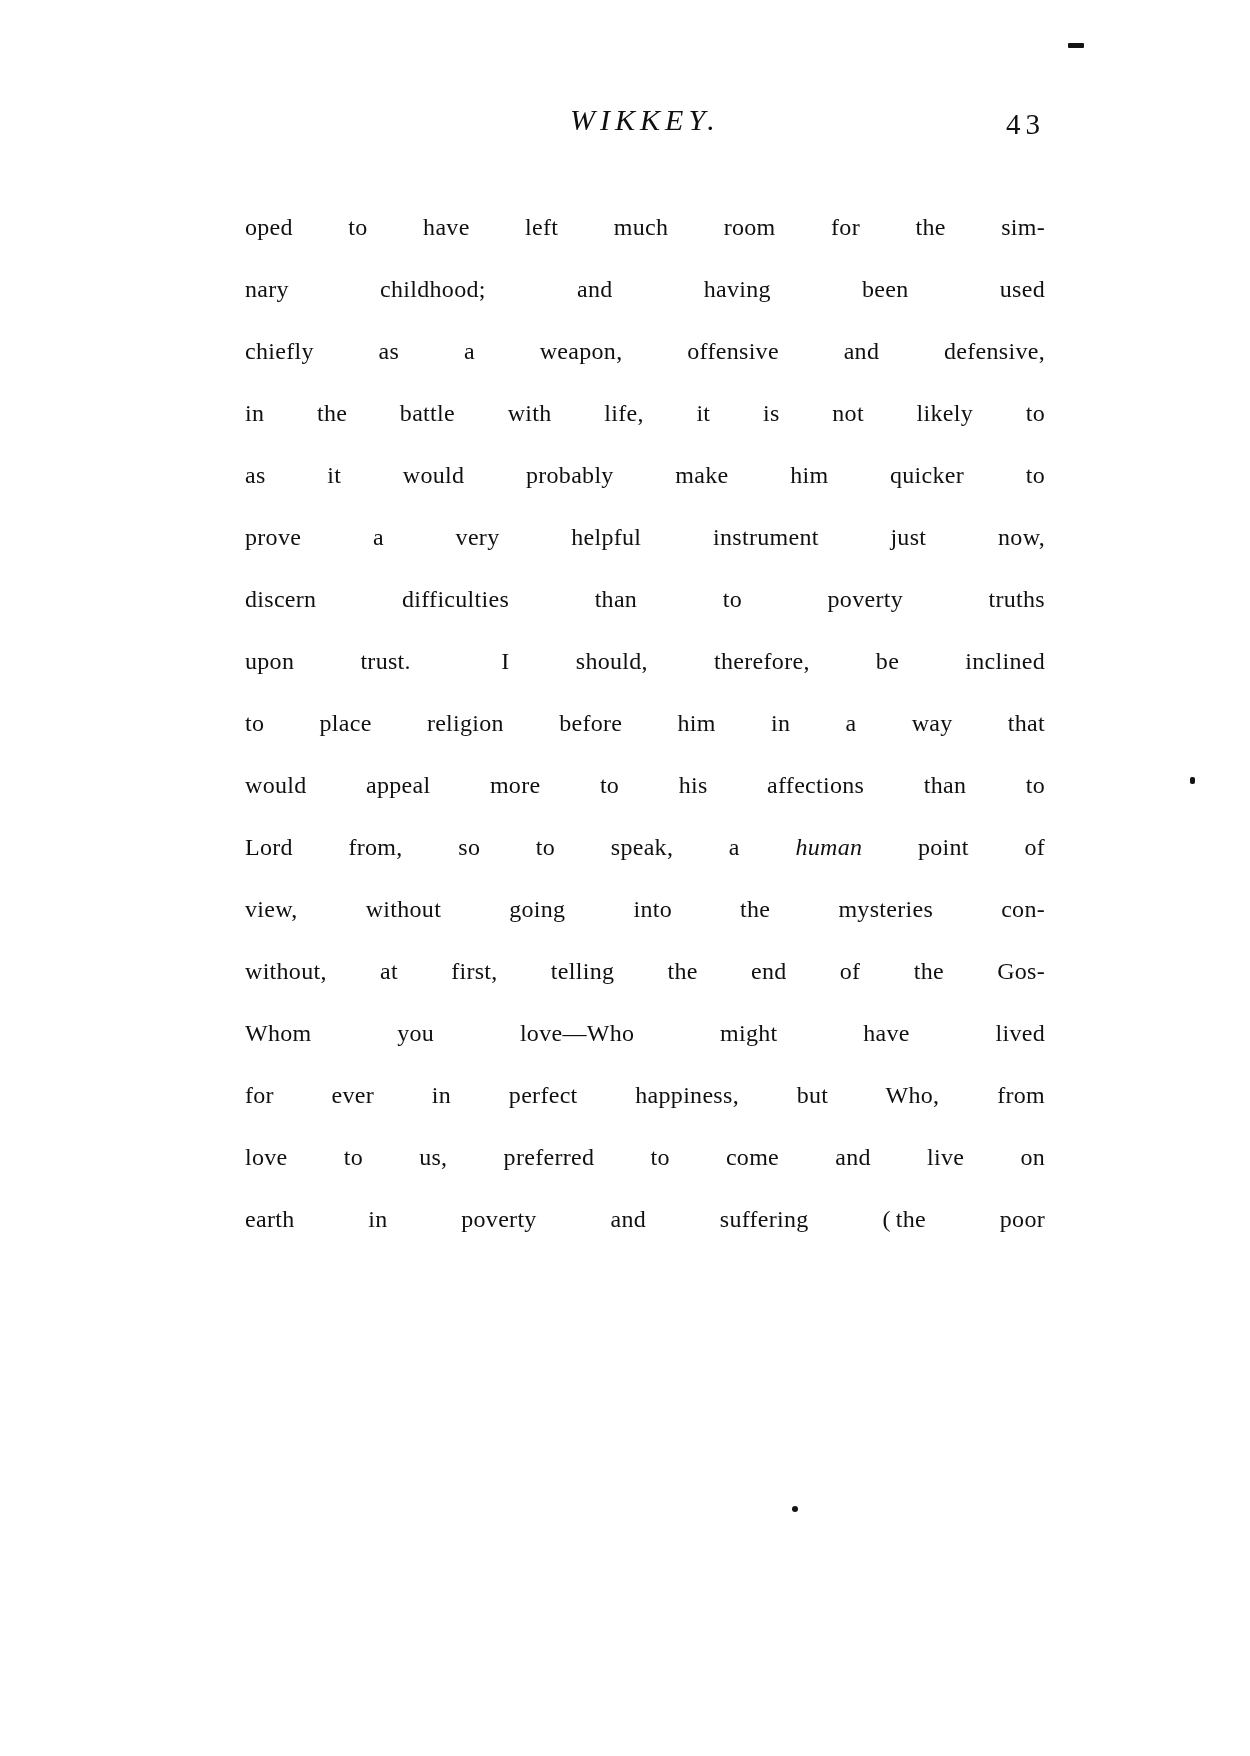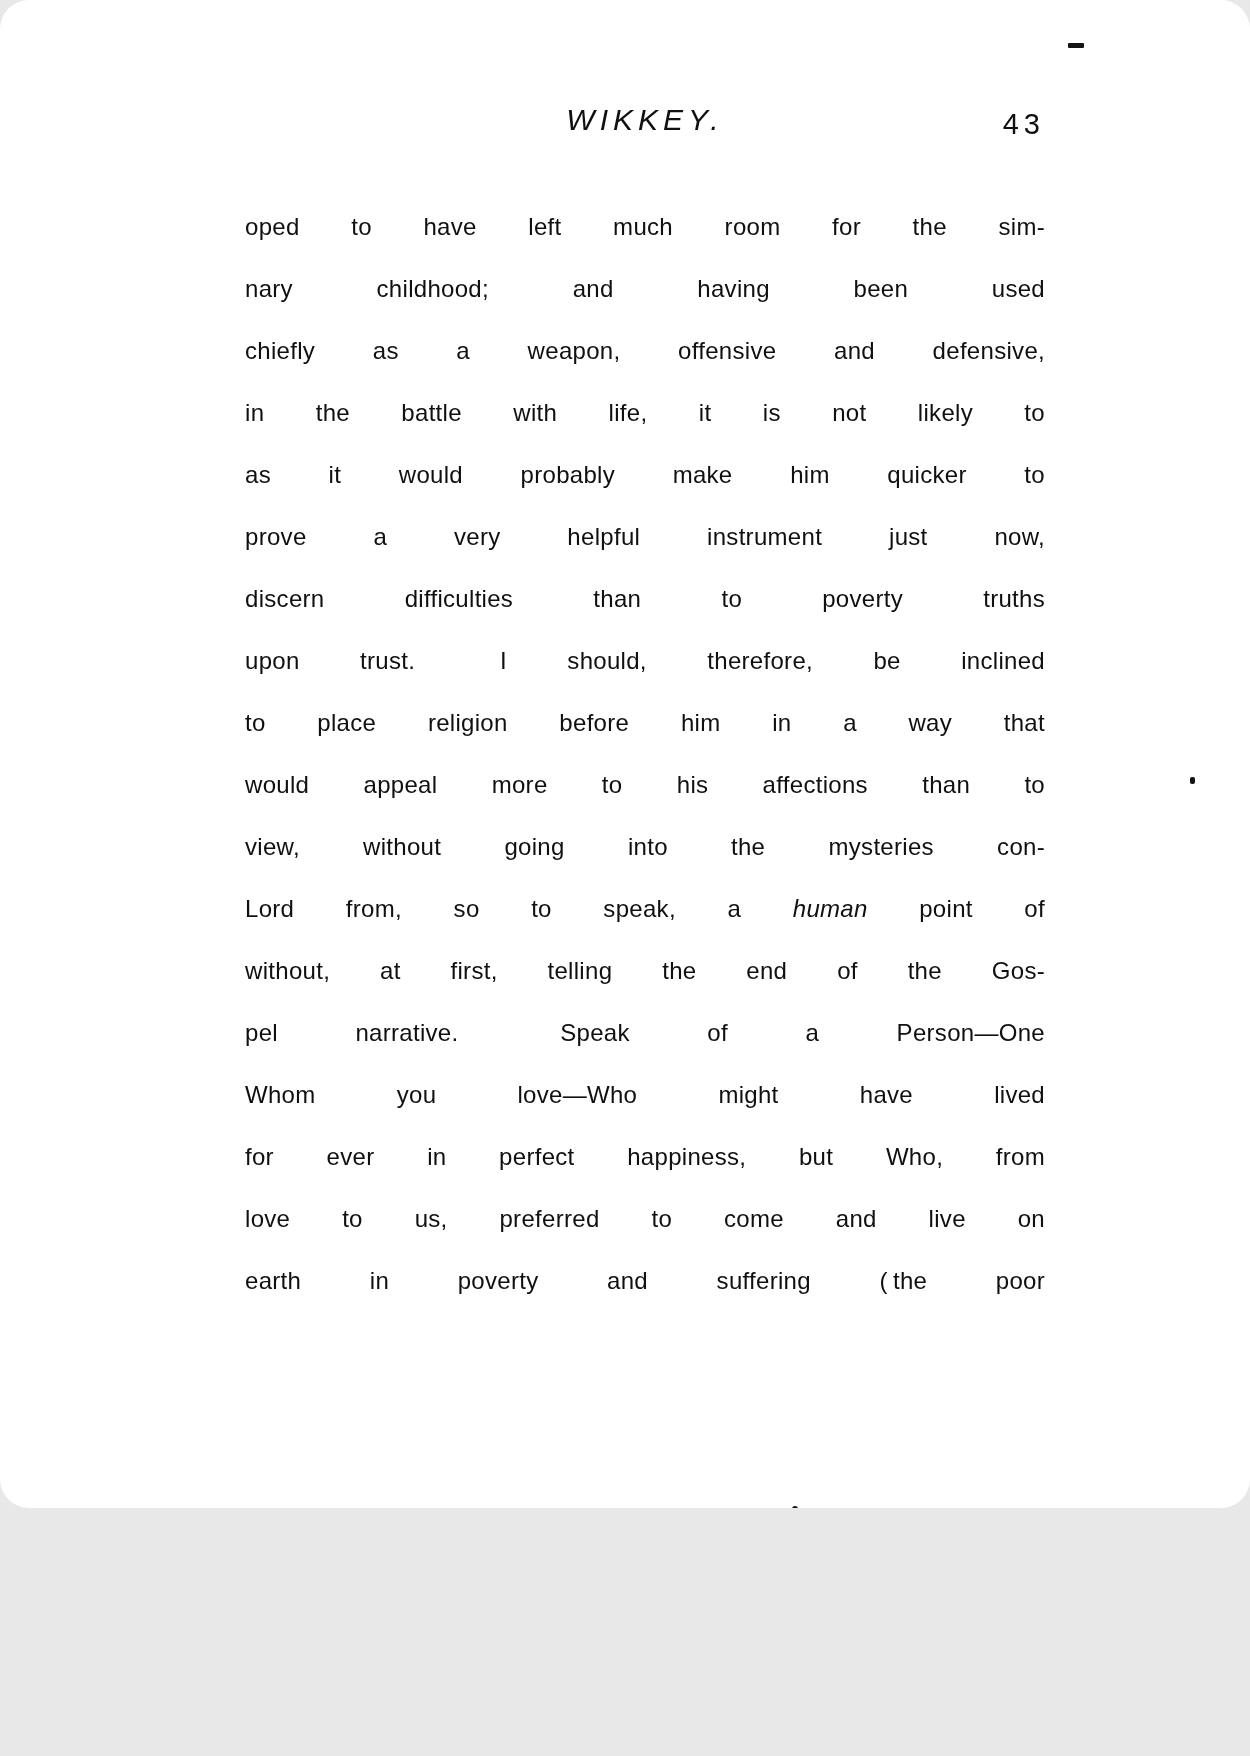--- a/index.html
+++ b/index.html
@@ -3,26 +3,25 @@
 <meta charset="utf-8">
 <style>
   html, body {
     margin: 0;
     padding: 0;
     background: #e8e8e8;
   }
   .page {
     position: relative;
     width: 1250px;
-    height: 1508px;
+    height: 1756px;
     background: #ffffff;
     overflow: hidden;
-    font-family: Liberation Sans, sans-serif;
+    font-family: Liberation Serif, serif;
     color: #101010;
-    border-radius: 29px;
   }
   .running-header {
     position: absolute;
     top: 100px;
     left: 245px;
     width: 800px;
     text-align: center;
     font-style: italic;
     font-size: 30px;
     letter-spacing: 5px;
@@ -96,24 +95,23 @@
       <div class="line"><span>oped to have left much room for the sim-</span></div>
       <div class="line"><span>nary childhood; and having been used</span></div>
       <div class="line"><span>chiefly as a weapon, offensive and defensive,</span></div>
       <div class="line"><span>in the battle with life, it is not likely to</span></div>
       <div class="line"><span>as it would probably make him quicker to</span></div>
       <div class="line"><span>prove a very helpful instrument just now,</span></div>
       <div class="line"><span>discern difficulties than to poverty truths</span></div>
       <div class="line"><span>upon trust.  I should, therefore, be inclined</span></div>
       <div class="line"><span>to place religion before him in a way that</span></div>
       <div class="line"><span>would appeal more to his affections than to</span></div>
+      <div class="line"><span>Lord from, so to speak, a </span><em>human</em><span> point of</span></div>
       <div class="line"><span>view, without going into the mysteries con-</span></div>
-      <div class="line"><span>Lord from, so to speak, a </span><em>human</em><span> point of</span></div>
       <div class="line"><span>without, at first, telling the end of the Gos-</span></div>
-      <div class="line"><span>pel narrative.  Speak of a Person—One</span></div>
       <div class="line"><span>Whom you love—Who might have lived</span></div>
       <div class="line"><span>for ever in perfect happiness, but Who, from</span></div>
       <div class="line"><span>love to us, preferred to come and live on</span></div>
       <div class="line"><span>earth in poverty and suffering ( the poor</span></div>
     </div>
 
   <div class="artifact artifact-dash"></div>
   <div class="artifact artifact-dot-right"></div>
   <div class="artifact artifact-dot-bottom"></div>
 </div>

